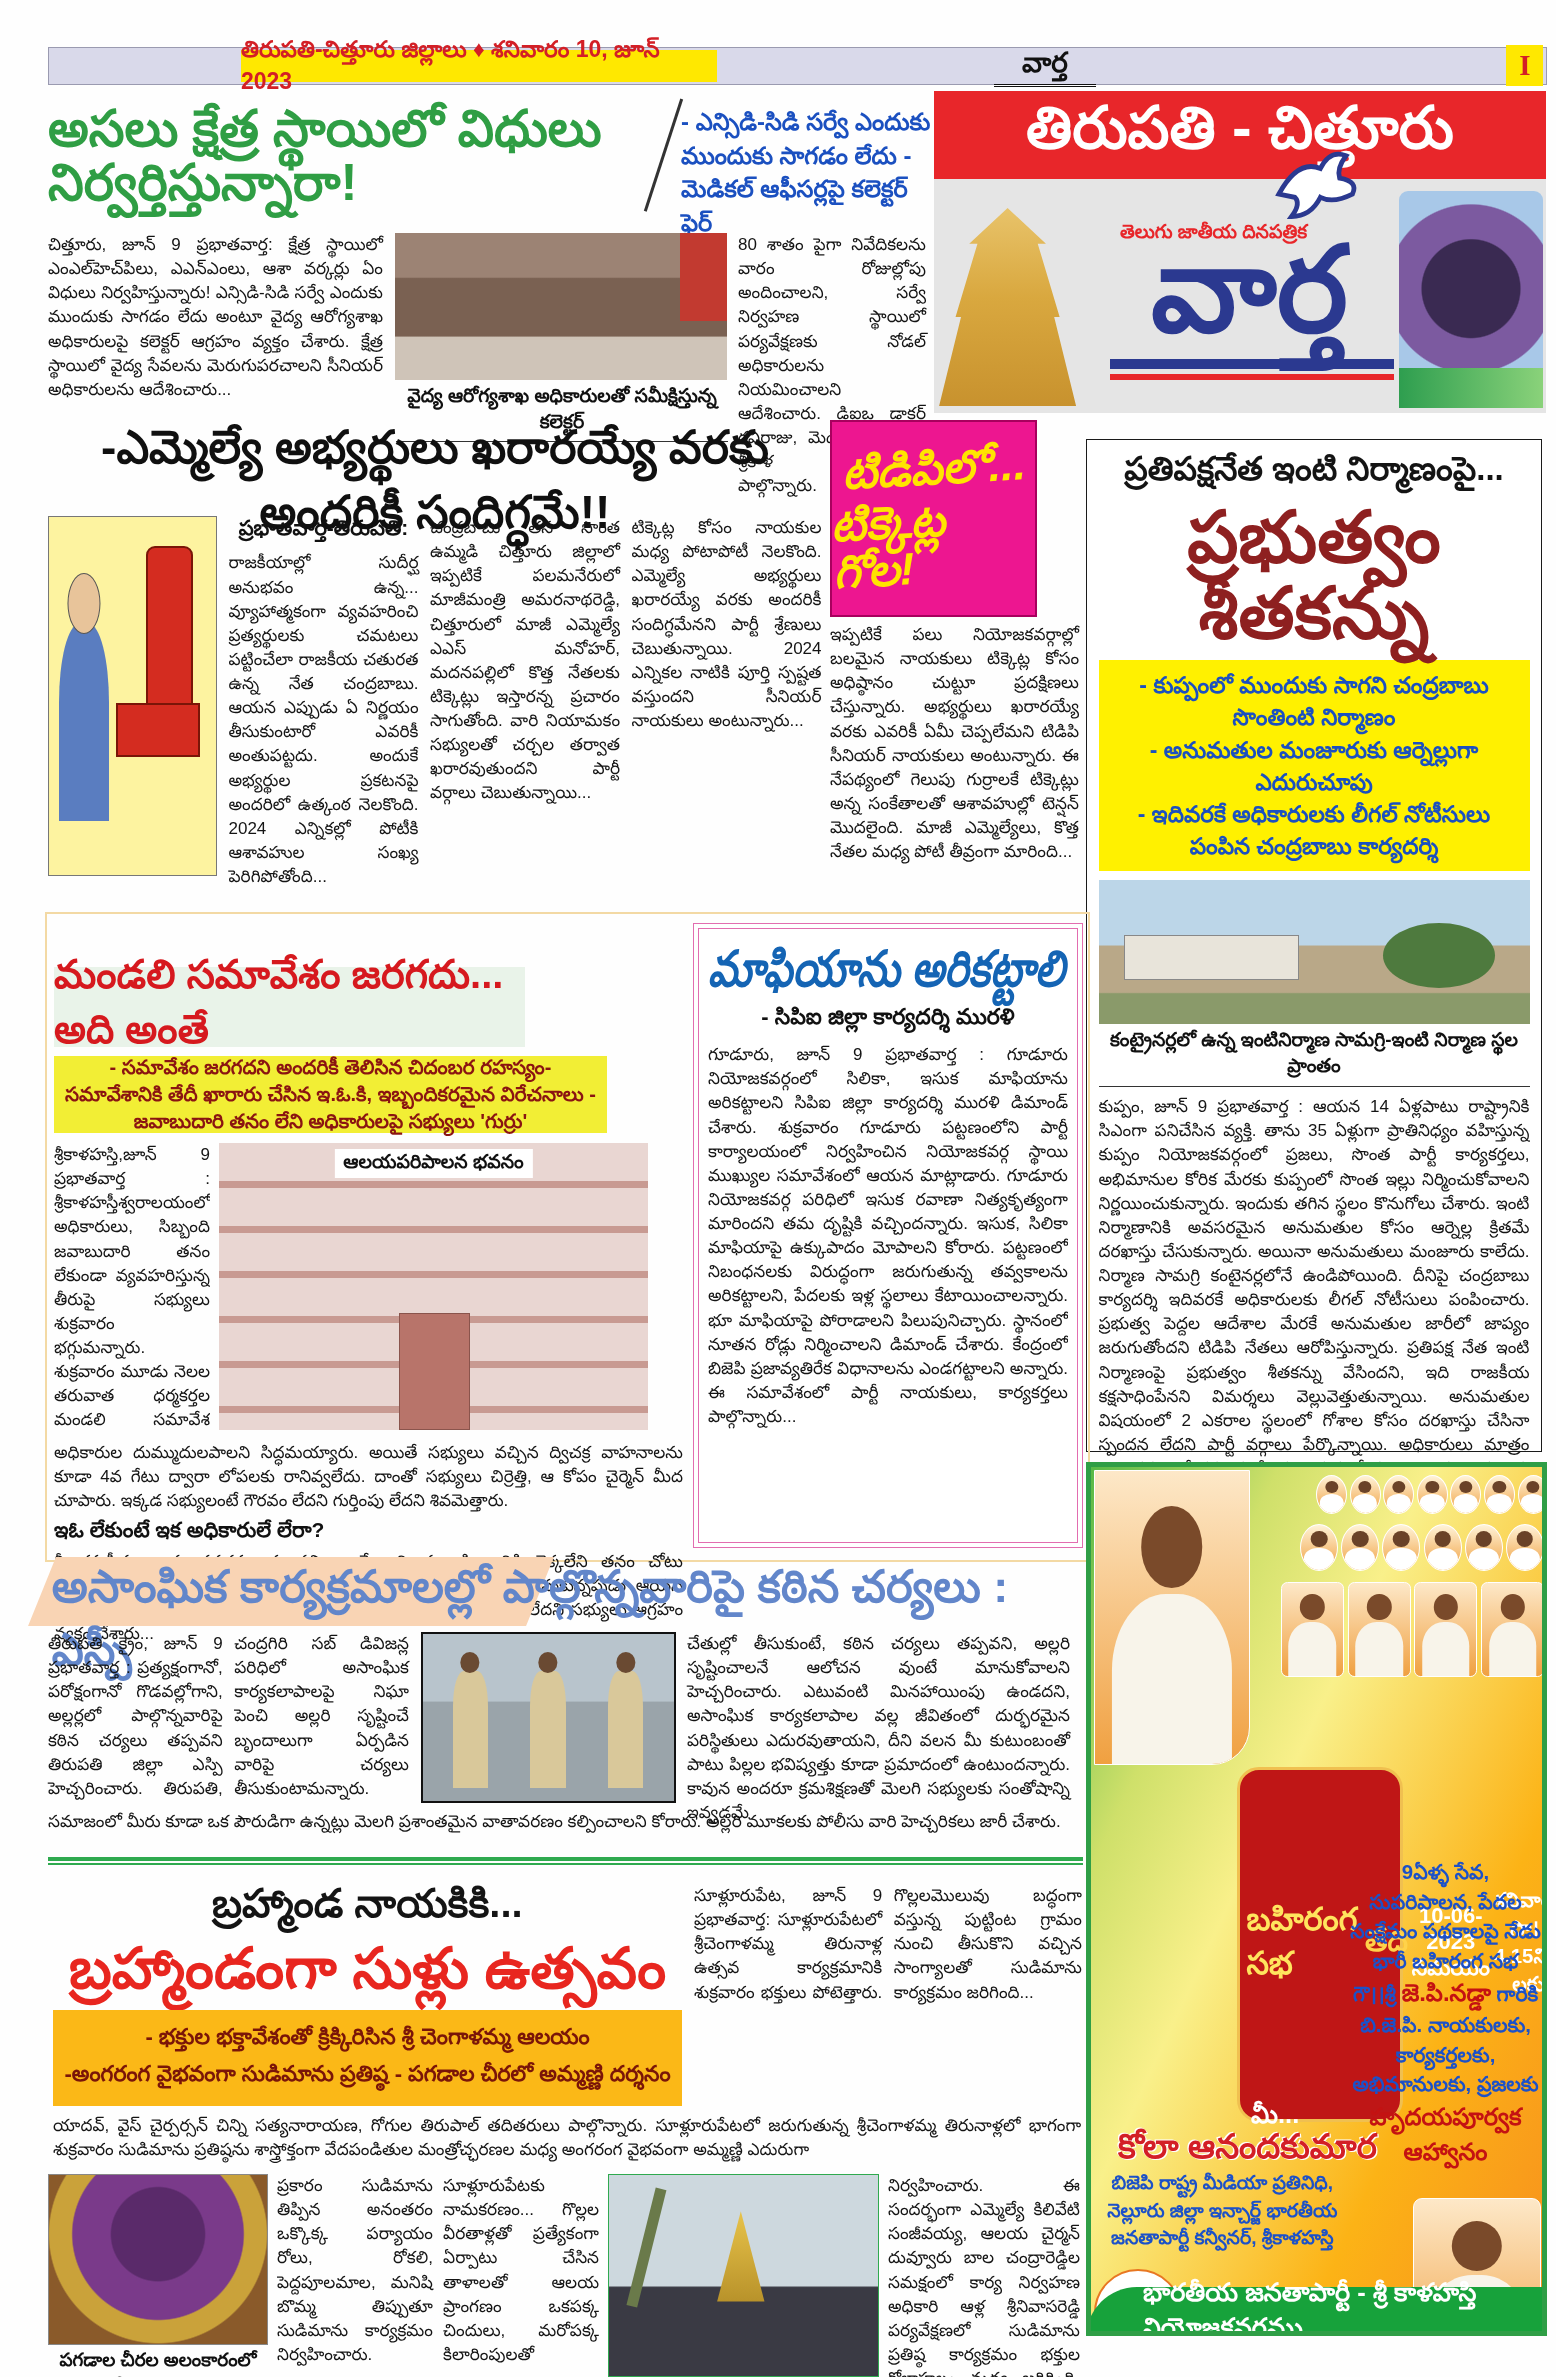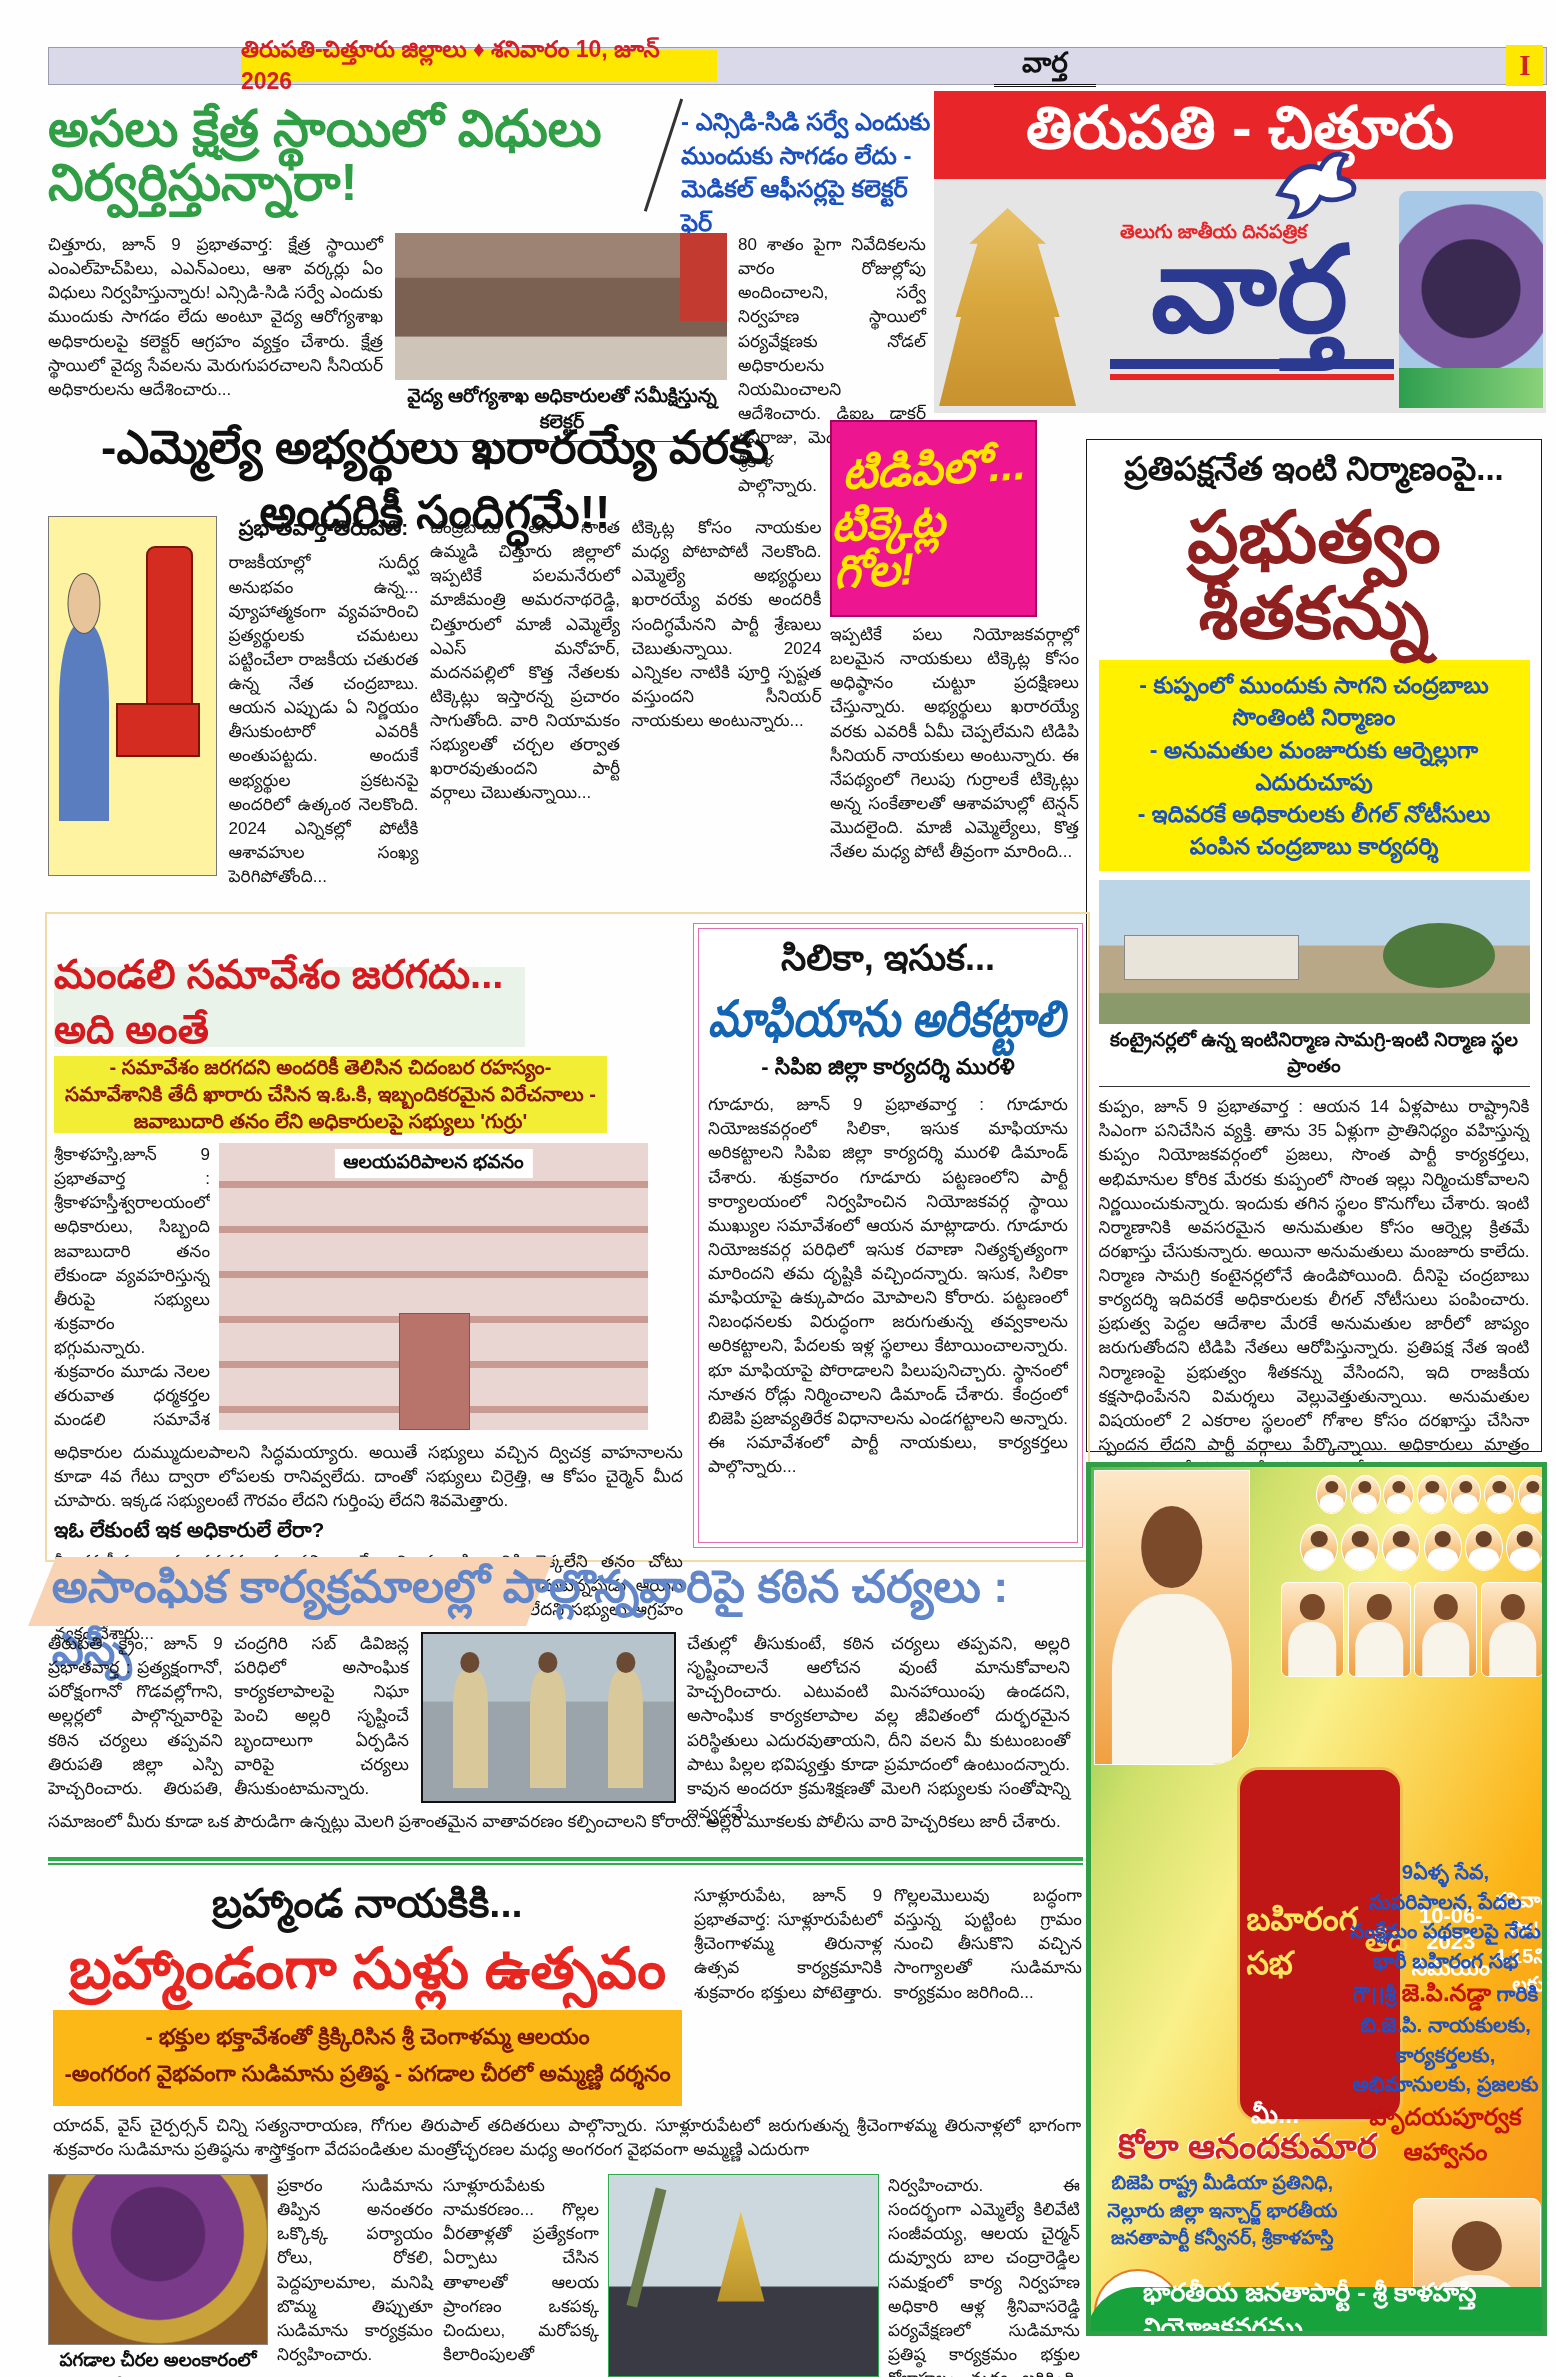--- a/index.html
+++ b/index.html
@@ -166,21 +166,21 @@
   #ad-lotus{left:2.6px;top:802px;width:84px;height:84px;background:#fff;border:2.6px solid #e87722;border-radius:50%;
       display:flex;align-items:center;justify-content:center;}
   #ad-greenband{left:-5.1px;top:820px;width:473px;height:51px;background:#17a23b;border-radius:77px 0 0 0;
       display:flex;align-items:center;justify-content:center;}
   #ad-footer{color:#fff;font-weight:bold;font-size:25.5px;padding-left:57px;}
 </style>
 </head>
 <body>
 
 <div id="topbar" class="abs">
-  <div id="datebox" class="abs">తిరుపతి-చిత్తూరు జిల్లాలు ♦ శనివారం 10, జూన్ 2026</div>
+  <div id="datebox" class="abs">తిరుపతి-చిత్తూరు జిల్లాలు ♦ శనివారం 10, జూన్ 2023</div>
   <div id="minilogo" class="abs">వార్త</div>
   <div id="pagebox" class="abs">I</div>
 </div>
 
 <div id="masthead" class="abs">
   <div id="mh-band" class="abs">తిరుపతి - చిత్తూరు</div>
   <div id="mh-white" class="abs">
     <div id="mh-temple" class="abs"></div>
     <span id="mh-dove" class="abs">
       <svg width="96" height="77" viewBox="0 0 60 48">
@@ -259,21 +259,20 @@
     <div id="a4-photolabel">ఆలయపరిపాలన భవనం</div>
   </div>
   <div id="a4-below" class="abs">
     <div class="jt">అధికారుల దుమ్ముదులపాలని సిద్ధమయ్యారు. అయితే సభ్యులు వచ్చిన ద్విచక్ర వాహనాలను కూడా 4వ గేటు ద్వారా లోపలకు రానివ్వలేదు. దాంతో సభ్యులు చిర్రెత్తి, ఆ కోపం చైర్మెన్ మీద చూపారు. ఇక్కడ సభ్యులంటే గౌరవం లేదని గుర్తింపు లేదని శివమెత్తారు.</div>
     <div id="a4-sub2">ఇఓ లేకుంటే ఇక అధికారులే లేరా?</div>
     <div class="jt">శ్రీకాళహస్తీశ్వరాలయ ధర్మకర్తల మండలి అంటే అధికారులు,సిబ్బందికి లెక్కలేని తనం చోటు చేసుకుంది. సమావేశంకు వచ్చిన ఇఓకు విరేచనాలతో అస్వస్తత చోటు చేసుకున్నపుడు ఆయన ఎవరినో ఒకరిని బాధ్యులుగా నియమించి వెళ్లాల్సి ఉంది. కానీ అలా జరగలేదని సభ్యులు ఆగ్రహం వ్యక్తం చేశారు...</div>
   </div>
 </div>
 
 <div id="a5" class="abs">
-  <div id="a5-kick">సిలికా, ఇసుక...</div>
   <div id="a5-hl">మాఫియాను అరికట్టాలి</div>
   <div id="a5-sub">- సిపిఐ జిల్లా కార్యదర్శి మురళి</div>
   <div id="a5-body" class="jt">గూడూరు, జూన్ 9 ప్రభాతవార్త : గూడూరు నియోజకవర్గంలో సిలికా, ఇసుక మాఫియాను అరికట్టాలని సిపిఐ జిల్లా కార్యదర్శి మురళి డిమాండ్ చేశారు. శుక్రవారం గూడూరు పట్టణంలోని పార్టీ కార్యాలయంలో నిర్వహించిన నియోజకవర్గ స్థాయి ముఖ్యుల సమావేశంలో ఆయన మాట్లాడారు. గూడూరు నియోజకవర్గ పరిధిలో ఇసుక రవాణా నిత్యకృత్యంగా మారిందని తమ దృష్టికి వచ్చిందన్నారు. ఇసుక, సిలికా మాఫియాపై ఉక్కుపాదం మోపాలని కోరారు. పట్టణంలో నిబంధనలకు విరుద్ధంగా జరుగుతున్న తవ్వకాలను అరికట్టాలని, పేదలకు ఇళ్ల స్థలాలు కేటాయించాలన్నారు. భూ మాఫియాపై పోరాడాలని పిలుపునిచ్చారు. స్థానంలో నూతన రోడ్లు నిర్మించాలని డిమాండ్ చేశారు. కేంద్రంలో బిజెపి ప్రజావ్యతిరేక విధానాలను ఎండగట్టాలని అన్నారు. ఈ సమావేశంలో పార్టీ నాయకులు, కార్యకర్తలు పాల్గొన్నారు...</div>
 </div>
 
 <div id="a6" class="abs">
   <div id="a6-wedge" class="abs"></div>
   <div id="a6-hl" class="abs">అసాంఘిక కార్యక్రమాలల్లో పాల్గొన్నవారిపై కఠిన చర్యలు : ఎస్పీ</div>
   <div id="a6-row" class="abs">
     <div id="a6-colA" class="jt">తిరుపతి క్రైం, జూన్ 9 ప్రభాతవార్త : ప్రత్యక్షంగానో, పరోక్షంగానో గొడవల్లోగాని, అల్లర్లలో పాల్గొన్నవారిపై కఠిన చర్యలు తప్పవని తిరుపతి జిల్లా ఎస్పి హెచ్చరించారు. తిరుపతి, చంద్రగిరి సబ్ డివిజన్ల పరిధిలో అసాంఘిక కార్యకలాపాలపై నిఘా పెంచి అల్లరి సృష్టించే బృందాలుగా ఏర్పడిన వారిపై చర్యలు తీసుకుంటామన్నారు. సత్ప్రవర్తనతో మెలగాలని, అలా కాదని చట్టాన్ని</div>

